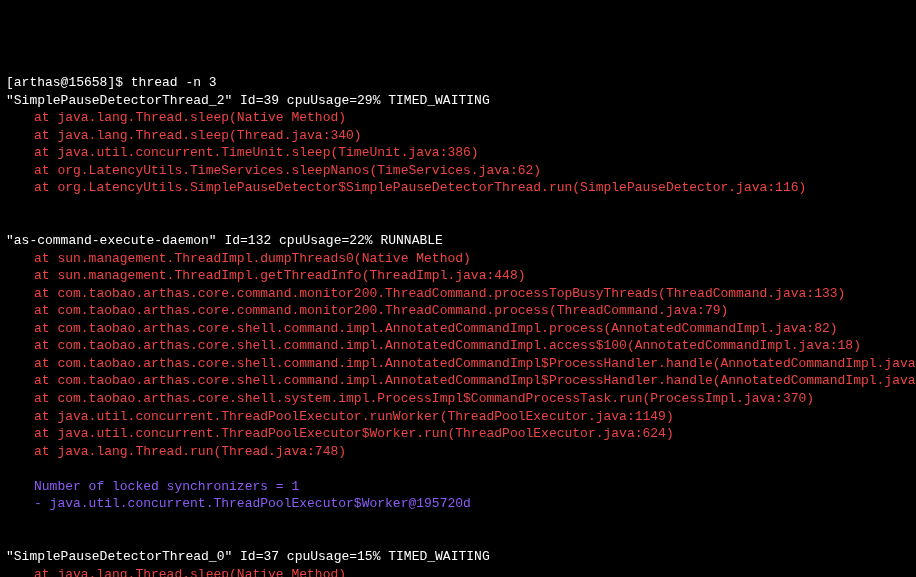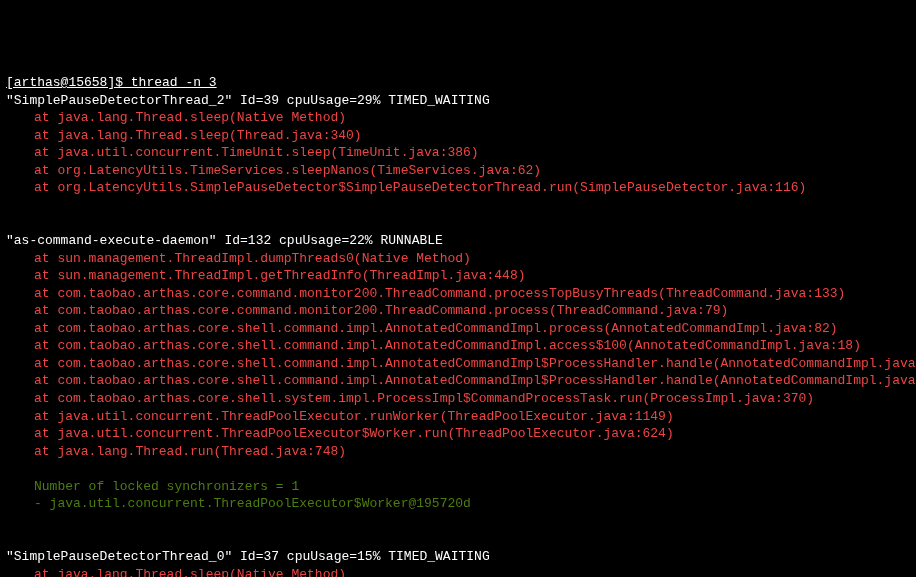--- a/index.html
+++ b/index.html
@@ -20,29 +20,28 @@
     white-space: pre;
   }
   .thread-header {
     color: #ffffff;
   }
   .stack-line {
     color: #ef4444;
     padding-left: 28px;
   }
   .sync-line {
-    color: #4d7c0f;
+    color: #8b5cf6;
     padding-left: 28px;
   }
   .blank {
     height: 1.35em;
   }
   .line {
     white-space: pre;
-    text-decoration: underline;
   }
 </style>
 </head>
 <body>
 
 
 
 <div id="terminal"><div class="line">[arthas@15658]$ thread -n 3</div><div class="thread-header">"SimplePauseDetectorThread_2" Id=39 cpuUsage=29% TIMED_WAITING</div><div class="stack-line">at java.lang.Thread.sleep(Native Method)</div><div class="stack-line">at java.lang.Thread.sleep(Thread.java:340)</div><div class="stack-line">at java.util.concurrent.TimeUnit.sleep(TimeUnit.java:386)</div><div class="stack-line">at org.LatencyUtils.TimeServices.sleepNanos(TimeServices.java:62)</div><div class="stack-line">at org.LatencyUtils.SimplePauseDetector$SimplePauseDetectorThread.run(SimplePauseDetector.java:116)</div><div class="blank"></div><div class="blank"></div><div class="thread-header">"as-command-execute-daemon" Id=132 cpuUsage=22% RUNNABLE</div><div class="stack-line">at sun.management.ThreadImpl.dumpThreads0(Native Method)</div><div class="stack-line">at sun.management.ThreadImpl.getThreadInfo(ThreadImpl.java:448)</div><div class="stack-line">at com.taobao.arthas.core.command.monitor200.ThreadCommand.processTopBusyThreads(ThreadCommand.java:133)</div><div class="stack-line">at com.taobao.arthas.core.command.monitor200.ThreadCommand.process(ThreadCommand.java:79)</div><div class="stack-line">at com.taobao.arthas.core.shell.command.impl.AnnotatedCommandImpl.process(AnnotatedCommandImpl.java:82)</div><div class="stack-line">at com.taobao.arthas.core.shell.command.impl.AnnotatedCommandImpl.access$100(AnnotatedCommandImpl.java:18)</div><div class="stack-line">at com.taobao.arthas.core.shell.command.impl.AnnotatedCommandImpl$ProcessHandler.handle(AnnotatedCommandImpl.java:111)</div><div class="stack-line">at com.taobao.arthas.core.shell.command.impl.AnnotatedCommandImpl$ProcessHandler.handle(AnnotatedCommandImpl.java:108)</div><div class="stack-line">at com.taobao.arthas.core.shell.system.impl.ProcessImpl$CommandProcessTask.run(ProcessImpl.java:370)</div><div class="stack-line">at java.util.concurrent.ThreadPoolExecutor.runWorker(ThreadPoolExecutor.java:1149)</div><div class="stack-line">at java.util.concurrent.ThreadPoolExecutor$Worker.run(ThreadPoolExecutor.java:624)</div><div class="stack-line">at java.lang.Thread.run(Thread.java:748)</div><div class="blank"></div><div class="sync-line">Number of locked synchronizers = 1</div><div class="sync-line">- java.util.concurrent.ThreadPoolExecutor$Worker@195720d</div><div class="blank"></div><div class="blank"></div><div class="thread-header">"SimplePauseDetectorThread_0" Id=37 cpuUsage=15% TIMED_WAITING</div><div class="stack-line">at java.lang.Thread.sleep(Native Method)</div></div>
 
 

